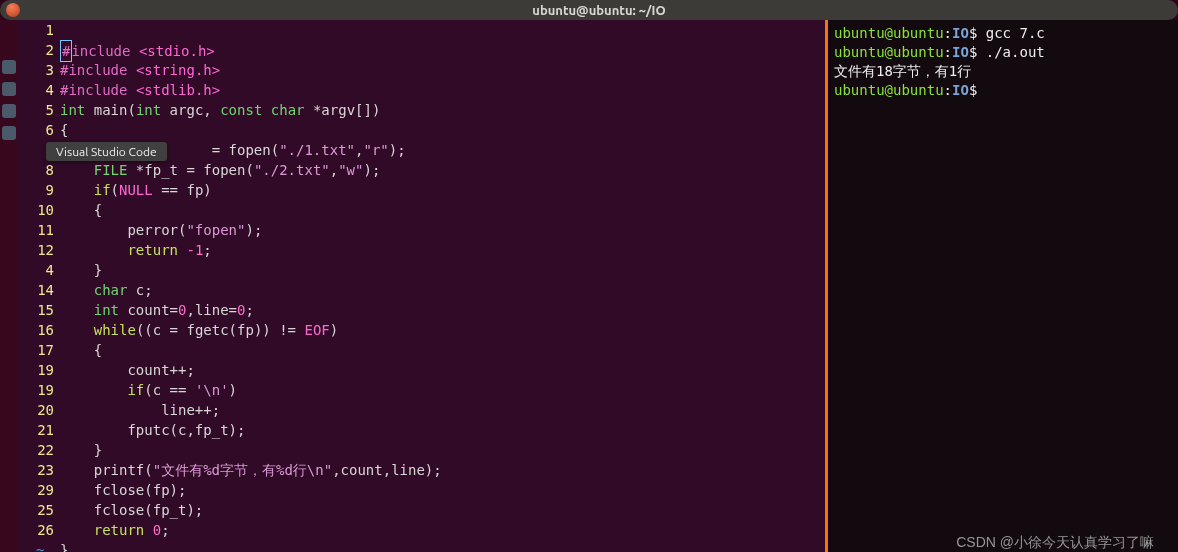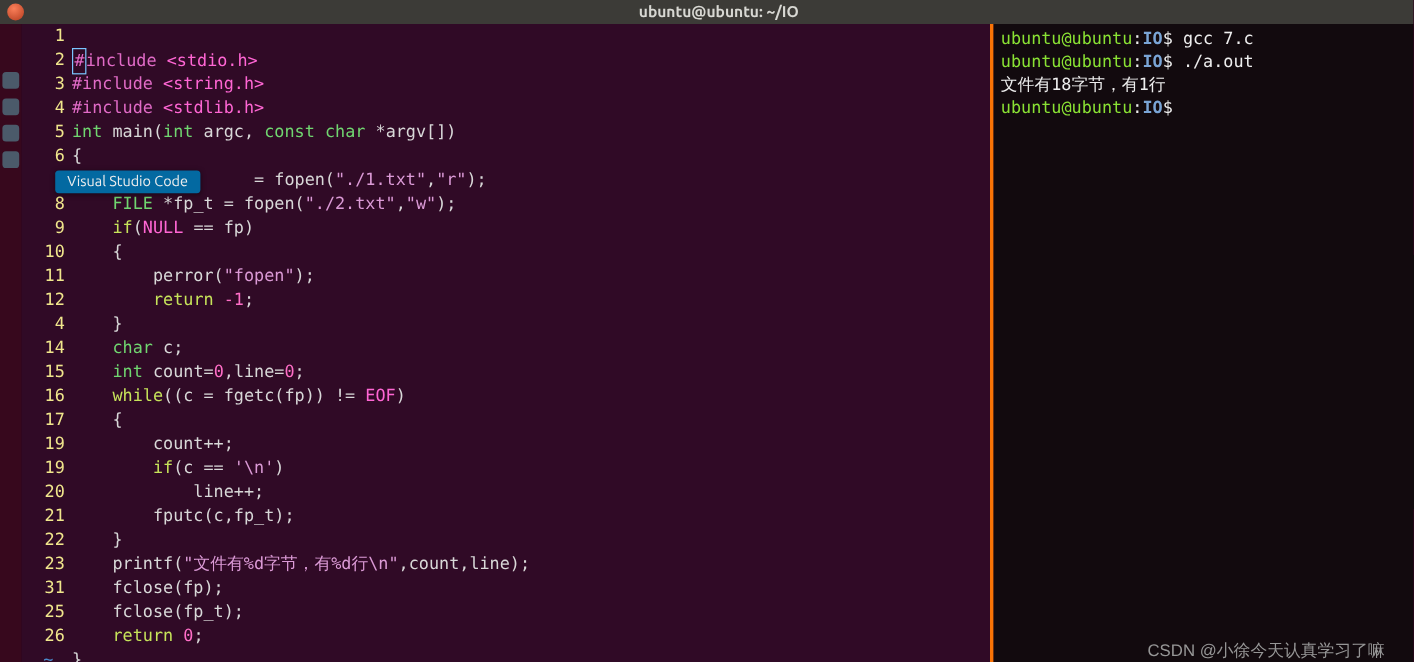--- a/index.html
+++ b/index.html
@@ -17,20 +17,21 @@
   height: 20px;
   background: #3c3b37;
   color: #d8d8d3;
   font-family: 'Ubuntu', sans-serif;
   font-size: 13px;
   font-weight: bold;
   text-align: center;
   line-height: 20px;
   display: flex;
   align-items: center;
+  border-radius: 10px;
 }
 .titlebar .win-icon {
   width: 14px; height: 14px;
   margin-left: 6px;
   border-radius: 7px;
   background: radial-gradient(circle at 40% 30%, #fa7f59, #b43c1f);
 }
 .titlebar .title-txt { flex: 1; text-align: center; }
 .main {
   flex: 1;
@@ -73,21 +74,21 @@
   color: #d0d0d0;
   line-height: 20px;
   white-space: pre;
   margin-top: 20px;
 }
 .code .row { height: 20px; }
 .tooltip {
   position: absolute;
   left: 28px;
   top: 122px;
-  background: #0369a1;
+  background: #404040;
   color: #eee;
   font-family: 'Ubuntu', sans-serif;
   font-size: 12px;
   padding: 3px 10px;
   border-radius: 3px;
   z-index: 5;
   box-shadow: 0 1px 4px rgba(0,0,0,0.4);
 }
 .cursor-box {
   display: inline-block;
@@ -176,21 +177,21 @@
         <div class="ln">14</div>
         <div class="ln">15</div>
         <div class="ln">16</div>
         <div class="ln">17</div>
         <div class="ln">19</div>
         <div class="ln">19</div>
         <div class="ln">20</div>
         <div class="ln">21</div>
         <div class="ln">22</div>
         <div class="ln">23</div>
-        <div class="ln">31</div>
+        <div class="ln">29</div>
         <div class="ln">25</div>
         <div class="ln">26</div>
       </div>
     <div class="code" id="code"><div class="row"><span class="c-pre cursor-box">#</span><span class="c-pre">include</span><span class="c-plain"> </span><span class="c-inc">&lt;stdio.h&gt;</span></div><div class="row"><span class="c-pre">#include</span><span class="c-plain"> </span><span class="c-inc">&lt;string.h&gt;</span></div><div class="row"><span class="c-pre">#include</span><span class="c-plain"> </span><span class="c-inc">&lt;stdlib.h&gt;</span></div><div class="row"><span class="c-type">int</span><span class="c-plain"> main(</span><span class="c-type">int</span><span class="c-plain"> argc, </span><span class="c-type">const</span><span class="c-plain"> </span><span class="c-type">char</span><span class="c-plain"> *argv[])</span></div><div class="row"><span class="c-br">{</span></div><div class="row"><span class="c-plain">                  </span><span class="c-plain">= fopen(</span><span class="c-str">"./1.txt"</span><span class="c-plain">,</span><span class="c-str">"r"</span><span class="c-plain">);</span></div><div class="row"><span class="c-plain">    </span><span class="c-type">FILE</span><span class="c-plain"> *fp_t = fopen(</span><span class="c-str">"./2.txt"</span><span class="c-plain">,</span><span class="c-str">"w"</span><span class="c-plain">);</span></div><div class="row"><span class="c-plain">    </span><span class="c-kw">if</span><span class="c-plain">(</span><span class="c-const">NULL</span><span class="c-plain"> == fp)</span></div><div class="row"><span class="c-plain">    {</span></div><div class="row"><span class="c-plain">        perror(</span><span class="c-str">"fopen"</span><span class="c-plain">);</span></div><div class="row"><span class="c-plain">        </span><span class="c-kw">return</span><span class="c-plain"> </span><span class="c-num">-1</span><span class="c-plain">;</span></div><div class="row"><span class="c-plain">    }</span></div><div class="row"><span class="c-plain">    </span><span class="c-type">char</span><span class="c-plain"> c;</span></div><div class="row"><span class="c-plain">    </span><span class="c-type">int</span><span class="c-plain"> count=</span><span class="c-num">0</span><span class="c-plain">,line=</span><span class="c-num">0</span><span class="c-plain">;</span></div><div class="row"><span class="c-plain">    </span><span class="c-kw">while</span><span class="c-plain">((c = fgetc(fp)) != </span><span class="c-const">EOF</span><span class="c-plain">)</span></div><div class="row"><span class="c-plain">    {</span></div><div class="row"><span class="c-plain">        count++;</span></div><div class="row"><span class="c-plain">        </span><span class="c-kw">if</span><span class="c-plain">(c == </span><span class="c-str">'\n'</span><span class="c-plain">)</span></div><div class="row"><span class="c-plain">            line++;</span></div><div class="row"><span class="c-plain">        fputc(c,fp_t);</span></div><div class="row"><span class="c-plain">    }</span></div><div class="row"><span class="c-plain">    printf(</span><span class="c-str">"文件有%d字节，有%d行\n"</span><span class="c-plain">,count,line);</span></div><div class="row"><span class="c-plain">    fclose(fp);</span></div><div class="row"><span class="c-plain">    fclose(fp_t);</span></div><div class="row"><span class="c-plain">    </span><span class="c-kw">return</span><span class="c-plain"> </span><span class="c-num">0</span><span class="c-plain">;</span></div><div class="row"><span class="c-br">}</span></div></div>
     <div class="tooltip">Visual Studio Code</div>
     <div class="tilde-col">~</div>
   </div>
 
   <div class="divider"></div>
 

